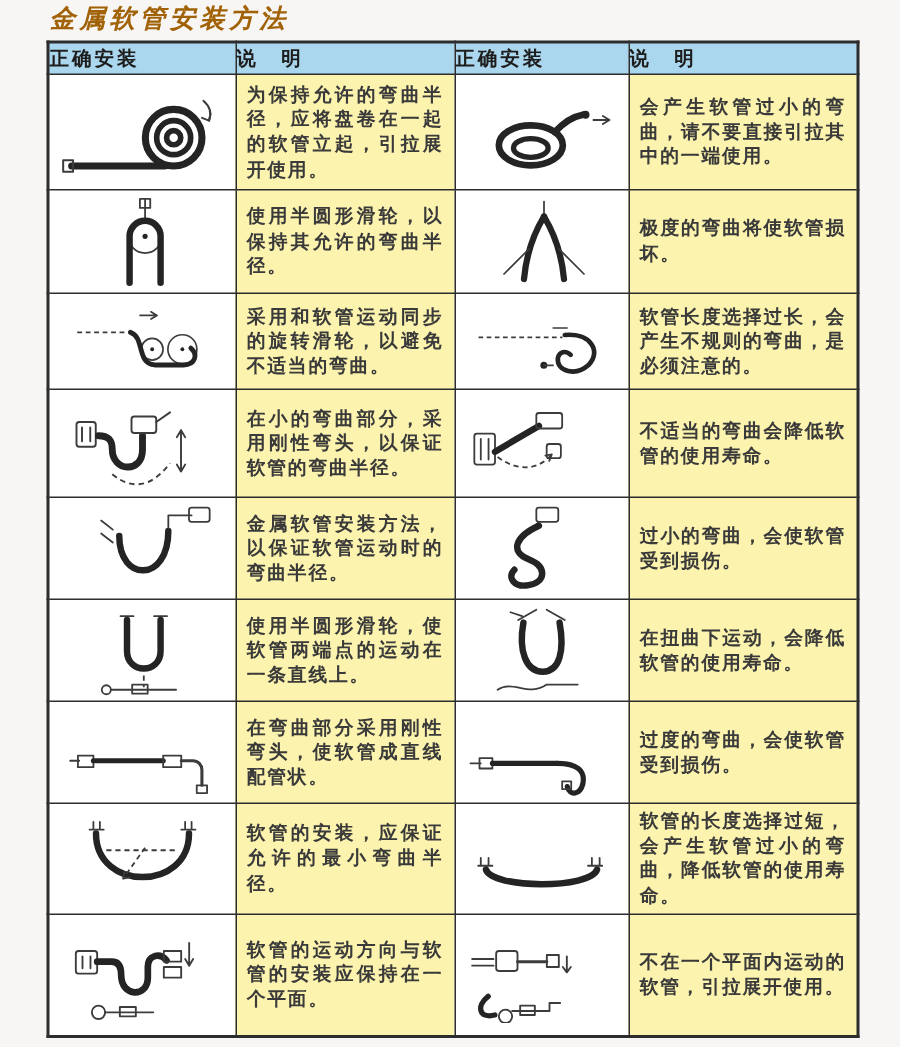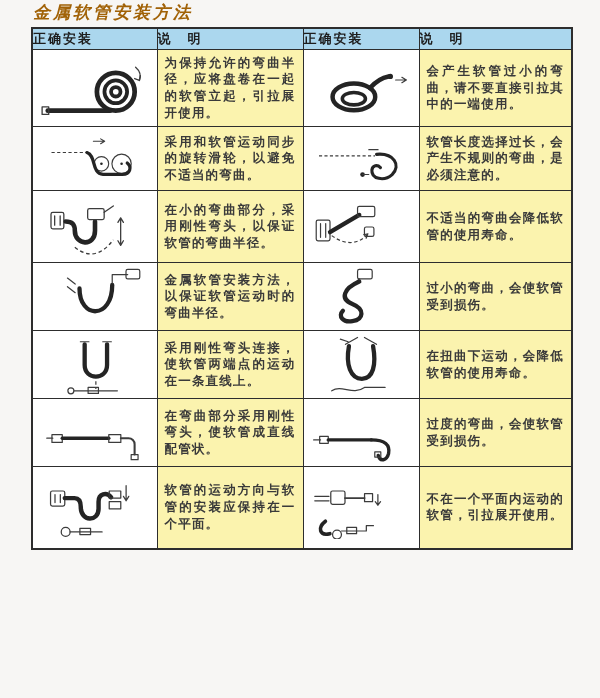--- a/index.html
+++ b/index.html
@@ -87,20 +87,42 @@
         <ellipse class="hose" cx="52" cy="46" rx="24" ry="15"></ellipse>
         <ellipse class="hose4" cx="52" cy="48" rx="13" ry="7"></ellipse>
         <path class="hose" d="M70,36 Q80,25 91,23"></path>
         <circle class="dot" cx="93" cy="23" r="3"></circle>
         <path class="thin" d="M99,27 h12 m0,0 l-5,-3 m5,3 l-5,3"></path>
       </svg>
     </td>
     <td class="desc-cell">会产生软管过小的弯曲，请不要直接引拉其中的一端使用。</td>
   </tr>
 
+  <tr style="height:69px">
+    <td class="img-cell">
+      <svg class="illus" width="116" height="62" viewBox="0 0 120 72">
+        <path class="thin" d="M62,3 V18"></path>
+        <rect class="thin" x="58" y="3" width="8" height="7"></rect>
+        <circle class="thin" cx="62" cy="32" r="13"></circle>
+        <circle class="dot" cx="62" cy="32" r="2"></circle>
+        <path class="hose" d="M50,68 V32 A12,12 0 0 1 74,32 V68"></path>
+      </svg>
+    </td>
+    <td class="desc-cell">使用半圆形滑轮，以保持其允许的弯曲半径。</td>
+    <td class="img-cell">
+      <svg class="illus" width="108" height="60" viewBox="0 0 120 72">
+        <path class="thin" d="M62,14 V4"></path>
+        <path class="hose" d="M46,66 C48,44 56,26 62,16"></path>
+        <path class="hose" d="M78,66 C76,44 68,26 62,16"></path>
+        <path class="thin" d="M30,62 L50,42"></path>
+        <path class="thin" d="M94,62 L74,42"></path>
+      </svg>
+    </td>
+    <td class="desc-cell">极度的弯曲将使软管损坏。</td>
+  </tr>
 
   <tr style="height:64px">
     <td class="img-cell">
       <svg class="illus" width="116" height="58" viewBox="0 0 120 72">
         <path class="dash" d="M6,28 H50"></path>
         <path class="thin" d="M58,14 h14 m0,0 l-5,-3 m5,3 l-5,3"></path>
         <circle class="thin" cx="68" cy="42" r="9"></circle>
         <circle class="dot" cx="68" cy="42" r="1.6"></circle>
         <circle class="thin" cx="93" cy="42" r="12"></circle>
         <circle class="dot" cx="93" cy="42" r="1.6"></circle>
@@ -171,21 +193,21 @@
     <td class="img-cell">
       <svg class="illus" width="116" height="62" viewBox="0 0 120 72">
         <path class="thin" d="M43,9 h10 M69,9 h10"></path>
         <path class="hose" d="M48,12 V36 C48,54 74,54 74,36 V12"></path>
         <path class="dash" d="M61,55 V64"></path>
         <circle class="thin" cx="32" cy="66" r="3.5"></circle>
         <path class="thin" d="M36,66 H86"></path>
         <rect class="thin" x="52" y="62" width="12" height="7"></rect>
       </svg>
     </td>
-    <td class="desc-cell">采用刚性弯头连接，使软管两端点的运动在一条直线上。</td>
+    <td class="desc-cell">使用半圆形滑轮，使软管两端点的运动在一条直线上。</td>
     <td class="img-cell">
       <svg class="illus" width="108" height="62" viewBox="0 0 120 72">
         <path class="thin" d="M42,12 l14,-8 M78,12 l-14,-8 M36,6 l9,3"></path>
         <path class="hose" d="M46,14 C42,36 48,52 61,52 C74,52 78,36 74,14"></path>
         <path class="thin" d="M26,66 C38,58 50,72 64,62 L88,62"></path>
       </svg>
     </td>
     <td class="desc-cell">在扭曲下运动，会降低软管的使用寿命。</td>
   </tr>
 
@@ -206,20 +228,39 @@
         <path class="thin" d="M5,44 h8"></path>
         <rect class="thin" x="12" y="40" width="10" height="8"></rect>
         <path class="hose4" d="M22,44 H72"></path>
         <path class="hose4" d="M72,44 C88,44 94,50 92,60 C90,68 82,70 80,62"></path>
         <rect class="thin" x="76" y="58" width="7" height="6"></rect>
       </svg>
     </td>
     <td class="desc-cell">过度的弯曲，会使软管受到损伤。</td>
   </tr>
 
+  <tr style="height:68px">
+    <td class="img-cell">
+      <svg class="illus" width="116" height="62" viewBox="0 0 120 72">
+        <path class="thin" d="M19,14 h11 M90,14 h11 M22,8 v5 M27,8 v5 M93,8 v5 M98,8 v5"></path>
+        <path class="hose" d="M24,17 C24,62 96,62 96,17"></path>
+        <path class="dash" d="M32,30 H88"></path>
+        <path class="dash" d="M62,28 L45,52"></path>
+        <path class="thin" d="M45,52 l1,-5 m-1,5 l5,-1"></path>
+      </svg>
+    </td>
+    <td class="desc-cell">软管的安装，应保证允许的最小弯曲半径。</td>
+    <td class="img-cell">
+      <svg class="illus" width="108" height="62" viewBox="0 0 120 72">
+        <path class="thin" d="M13,36 v6 M19,36 v6 M99,36 v6 M105,36 v6 M11,42 h11 M96,42 h11"></path>
+        <path class="hose" d="M17,45 C22,60 98,60 103,45"></path>
+      </svg>
+    </td>
+    <td class="desc-cell">软管的长度选择过短，会产生软管过小的弯曲，降低软管的使用寿命。</td>
+  </tr>
 
   <tr style="height:82px">
     <td class="img-cell">
       <svg class="illus" width="116" height="64" viewBox="0 0 120 72">
         <rect class="thin" x="10" y="18" width="16" height="17" rx="2"></rect>
         <path class="thin" d="M15,22 v9 M21,22 v9"></path>
         <path class="hose" d="M26,26 h11 C43,26 44,31 44,36 C44,53 64,53 64,38 V30 C64,21 73,19 78,25"></path>
         <rect class="thin" x="76" y="18" width="13" height="8"></rect>
         <rect class="thin" x="76" y="30" width="13" height="8"></rect>
         <path class="thin" d="M95,12 v17 m0,0 l-3,-5 m3,5 l3,-5"></path>

